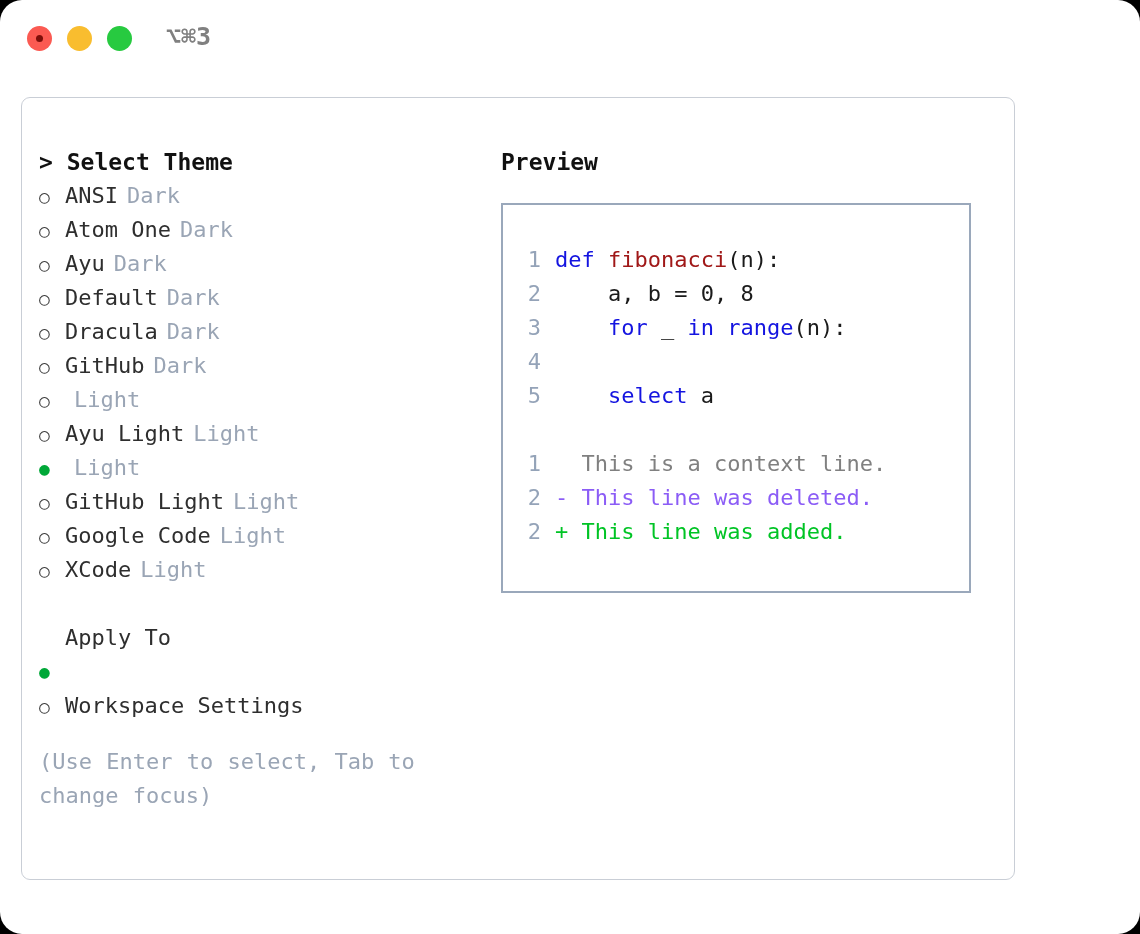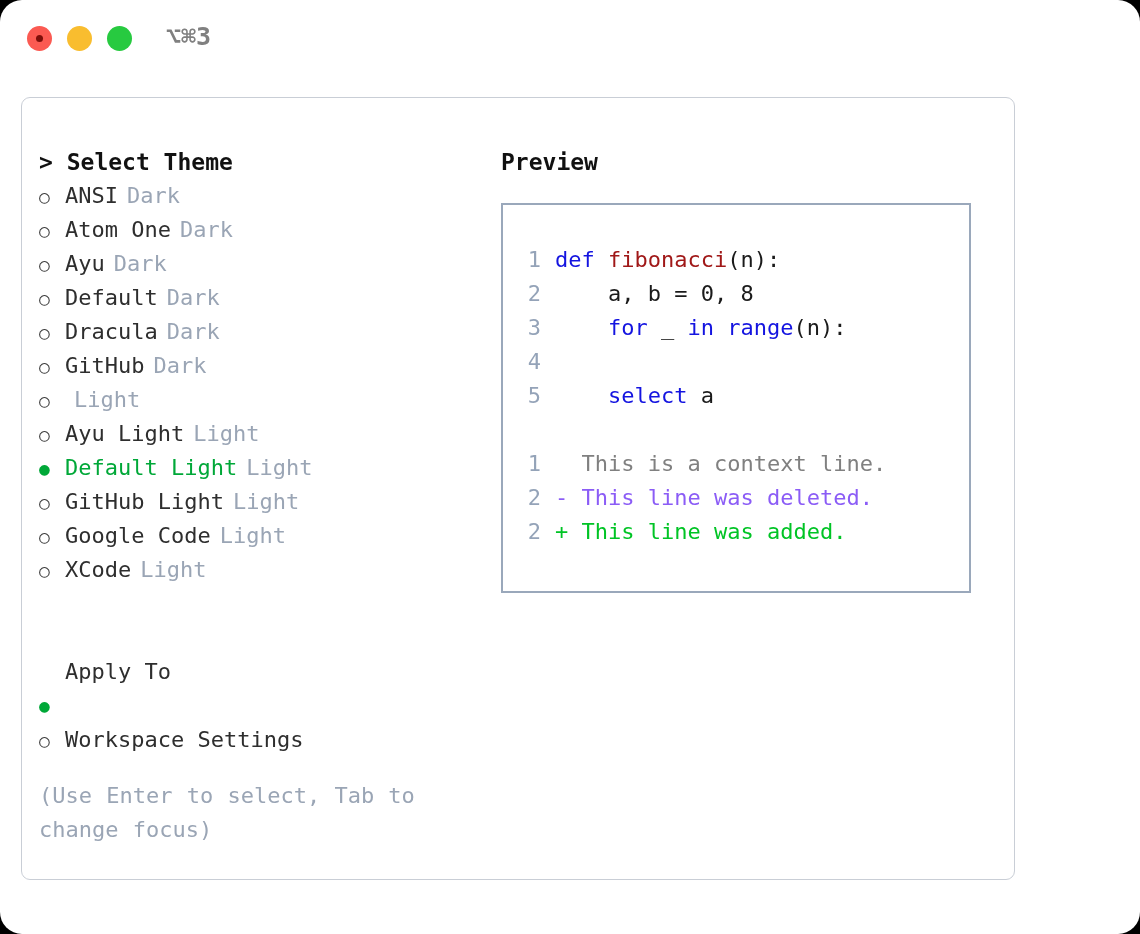--- a/index.html
+++ b/index.html
@@ -108,21 +108,20 @@
   .row.selected .row-label { color: #00a838; }
   .row-suffix { color: #9aa5b5; margin-left: 9px; }
   .section-gap { height: 34px; }
   .section-title {
     font-size: 22px;
     color: #2e2e2e;
     line-height: 34px;
     height: 34px;
     padding-left: 26px;
     white-space: pre;
-    margin-top: 34px;
   }
   .hint {
     margin-top: 22px;
     font-size: 22px;
     line-height: 34px;
     color: #9aa5b5;
     width: 400px;
     word-spacing: 1px;
   }
   
@@ -189,21 +188,21 @@
       <div class="list-header">&gt; Select Theme</div>
       <div id="theme-rows">
           <div class="row"><span class="marker">○</span><span class="row-label">ANSI</span><span class="row-suffix">Dark</span></div>
           <div class="row"><span class="marker">○</span><span class="row-label">Atom One</span><span class="row-suffix">Dark</span></div>
           <div class="row"><span class="marker">○</span><span class="row-label">Ayu</span><span class="row-suffix">Dark</span></div>
           <div class="row"><span class="marker">○</span><span class="row-label">Default</span><span class="row-suffix">Dark</span></div>
           <div class="row"><span class="marker">○</span><span class="row-label">Dracula</span><span class="row-suffix">Dark</span></div>
           <div class="row"><span class="marker">○</span><span class="row-label">GitHub</span><span class="row-suffix">Dark</span></div>
           <div class="row"><span class="marker">○</span><span class="row-suffix">Light</span></div>
           <div class="row"><span class="marker">○</span><span class="row-label">Ayu Light</span><span class="row-suffix">Light</span></div>
-          <div class="row selected"><span class="marker sel">●</span><span class="row-label">Default Light</span><span class="row-suffix">Light</span></div>
+          <div class="row selected"><span class="marker sel">●</span><span class="row-suffix">Light</span></div>
           <div class="row"><span class="marker">○</span><span class="row-label">GitHub Light</span><span class="row-suffix">Light</span></div>
           <div class="row"><span class="marker">○</span><span class="row-label">Google Code</span><span class="row-suffix">Light</span></div>
           <div class="row"><span class="marker">○</span><span class="row-label">XCode</span><span class="row-suffix">Light</span></div>
         </div>
 
       <div class="section-gap"></div>
       <div class="section-title">Apply To</div>
       <div id="apply-rows">
           <div class="row selected"><span class="marker sel">●</span></div>
           <div class="row"><span class="marker">○</span><span class="row-label">Workspace Settings</span></div>

